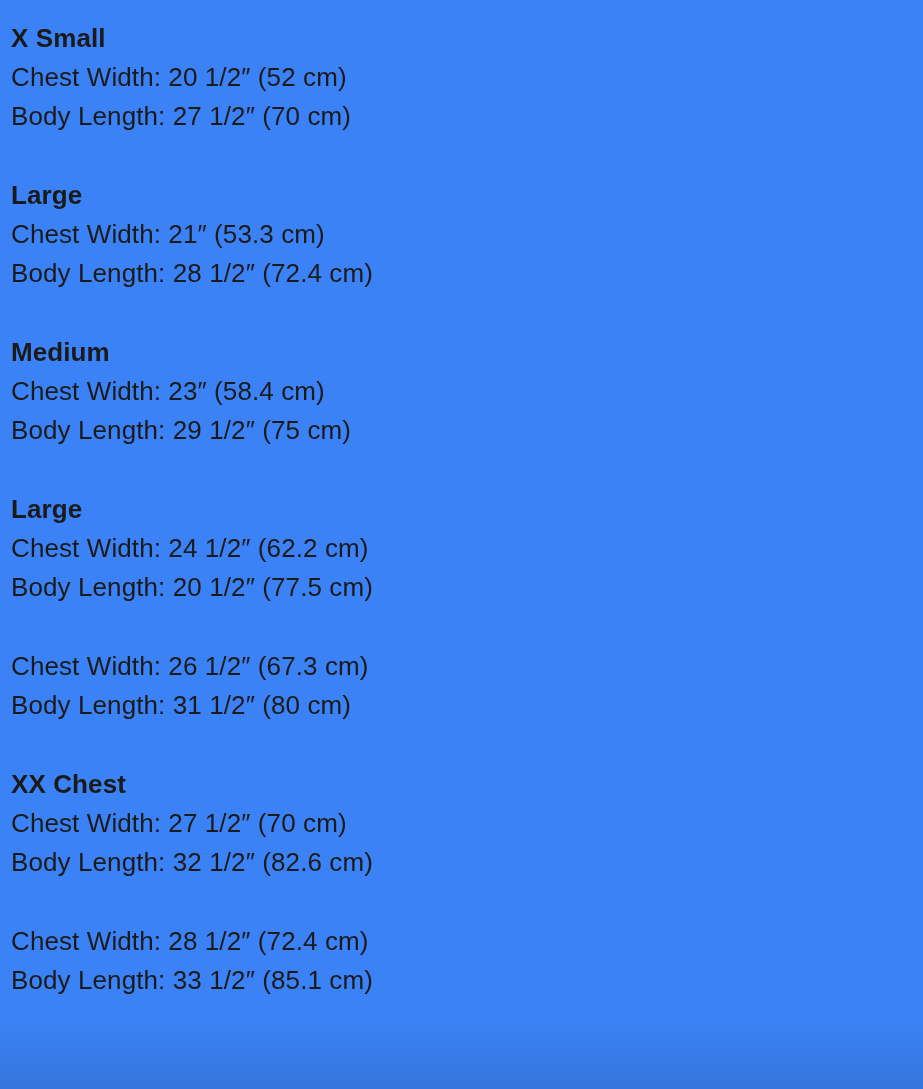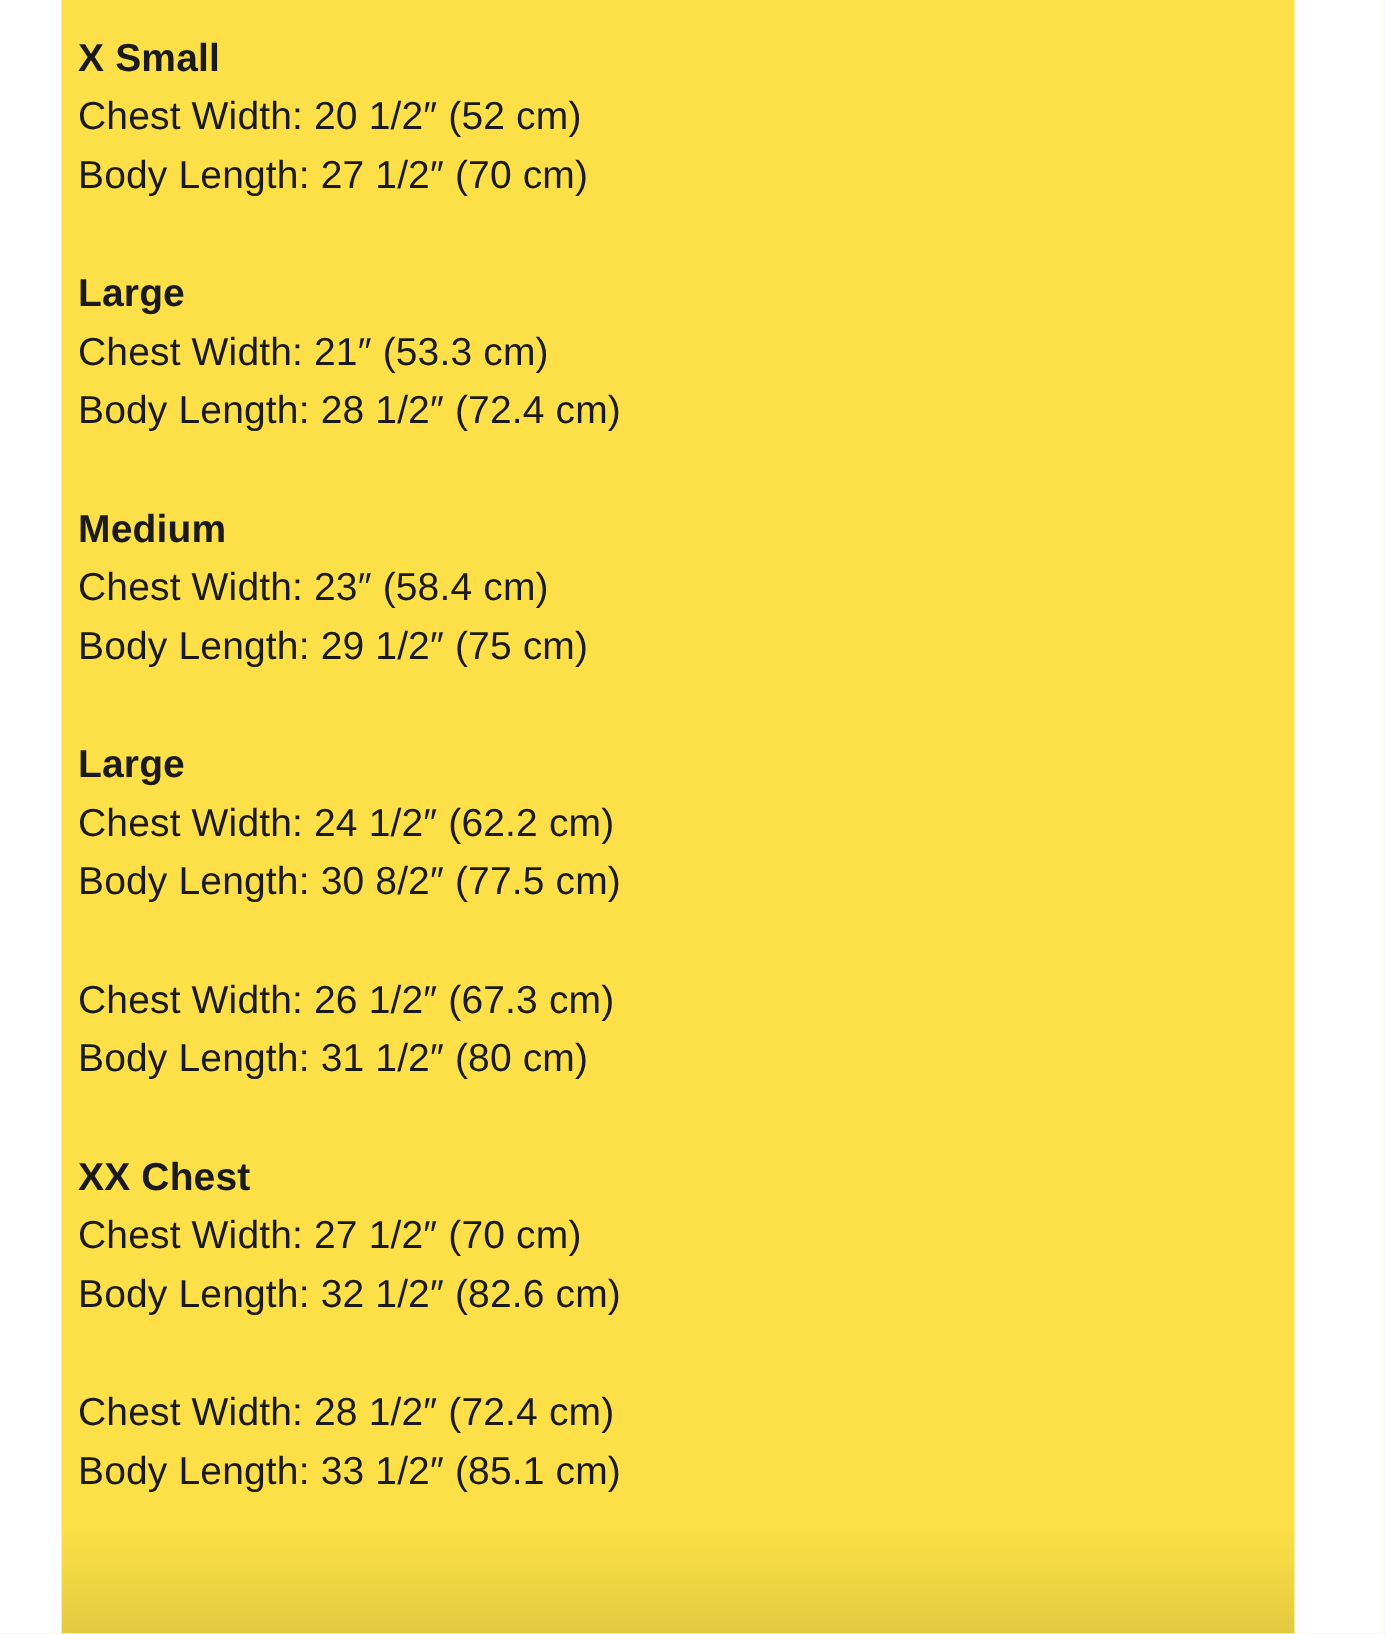--- a/index.html
+++ b/index.html
@@ -2,27 +2,26 @@
 <html><head>
 <meta charset="utf-8">
 <style>
   html, body {
     margin: 0;
     padding: 0;
     background: #ffffff;
   }
   .page {
     position: relative;
-    width: 822px;
+    width: 923px;
     height: 1089px;
     overflow: hidden;
-    background: #fde047;
+    background: #3b82f6;
     font-family: "Liberation Sans", sans-serif;
     color: #1a1a1a;
-    margin-left: 41px;
   }
   .size-chart {
     padding: 19px 11px 0 11px;
     font-size: 26px;
     line-height: 39px;
     letter-spacing: 0.1px;
   }
   .size-section {
     margin: 0 0 40px 0;
   }
@@ -66,21 +65,21 @@
 
     <section class="size-section">
       <h3 class="size-label">Medium</h3>
       <p class="measure-line">Chest Width: 23″ (58.4 cm)</p>
       <p class="measure-line">Body Length: 29 1/2″ (75 cm)</p>
     </section>
 
     <section class="size-section">
       <h3 class="size-label">Large</h3>
       <p class="measure-line">Chest Width: 24 1/2″ (62.2 cm)</p>
-      <p class="measure-line">Body Length: 30 8/2″ (77.5 cm)</p>
+      <p class="measure-line">Body Length: 20 1/2″ (77.5 cm)</p>
     </section>
 
     <section class="size-section">
       <p class="measure-line">Chest Width: 26 1/2″ (67.3 cm)</p>
       <p class="measure-line">Body Length: 31 1/2″ (80 cm)</p>
     </section>
 
     <section class="size-section">
       <h3 class="size-label">XX Chest</h3>
       <p class="measure-line">Chest Width: 27 1/2″ (70 cm)</p>

